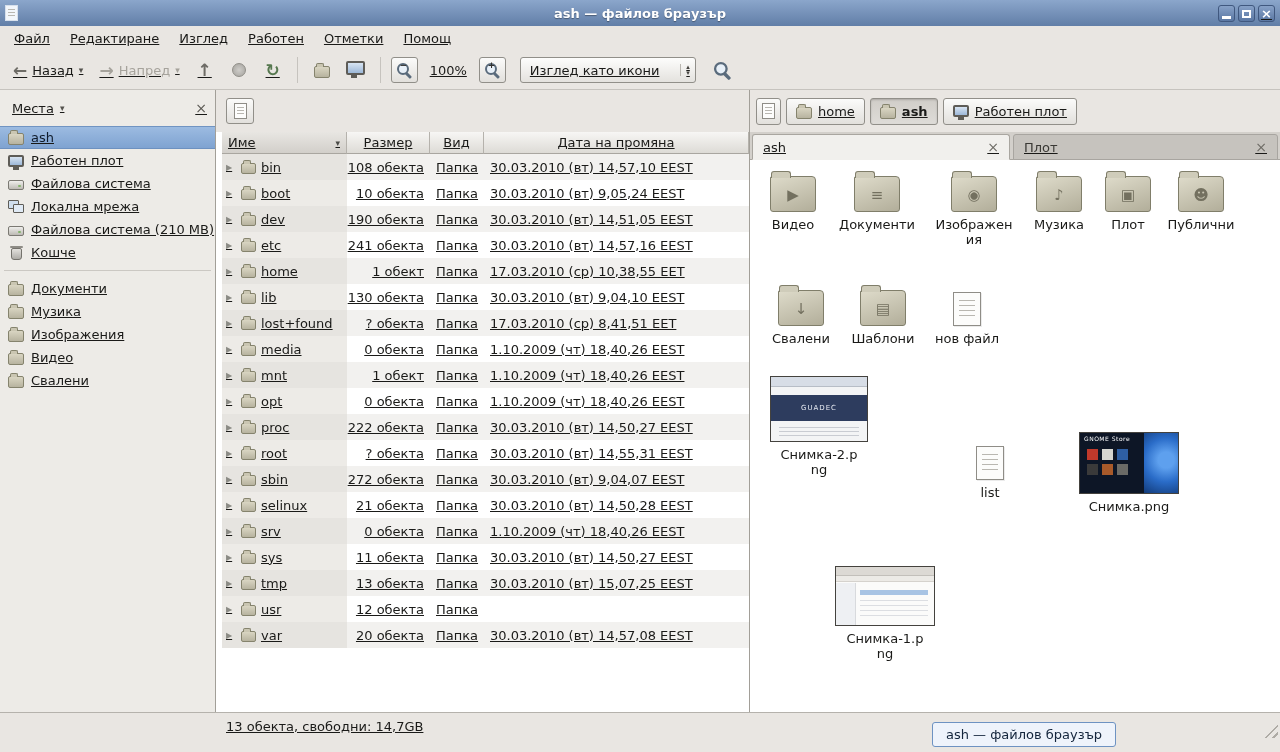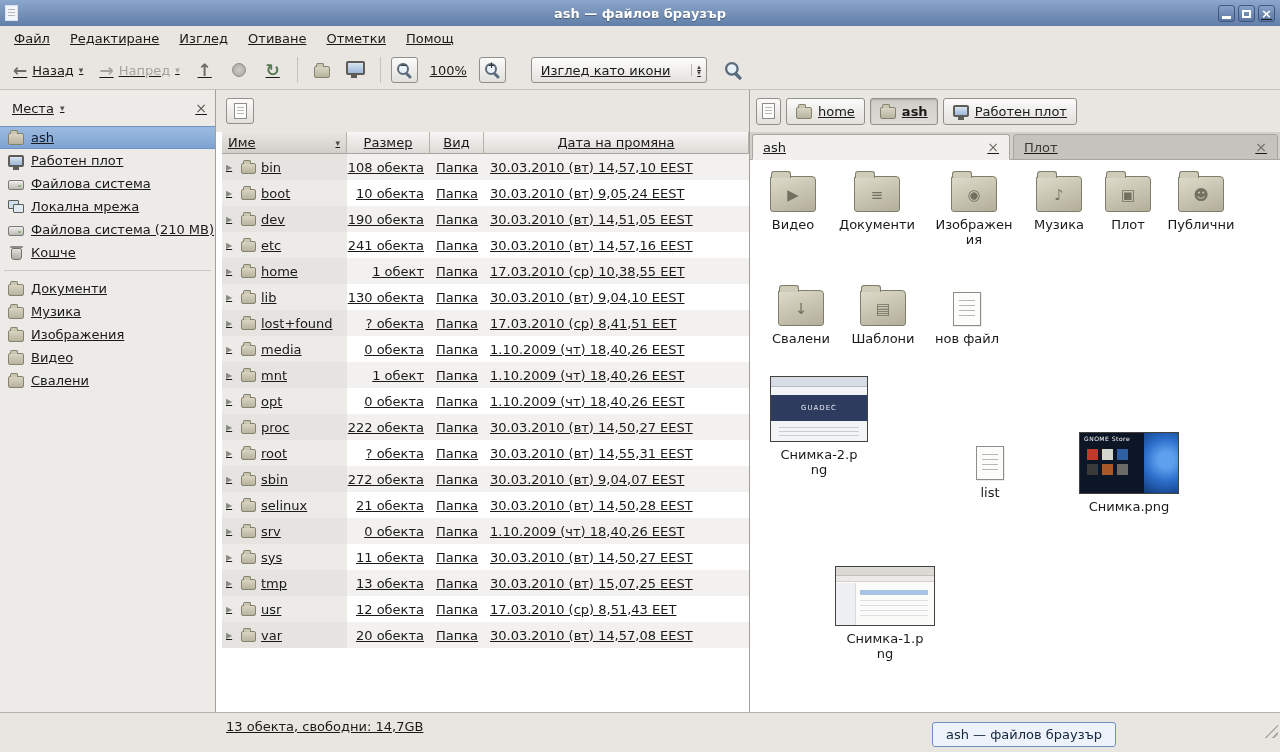--- a/index.html
+++ b/index.html
@@ -27,21 +27,21 @@
   .tbtn.sq { width:32px; justify-content:center; padding:0; }
   .tb-arrow { font-size:17px; color:#6e6c66; font-weight:bold; line-height:1; }
   .tb-arrow.reload { color:#56784f; }
   .dim { color:#a6a39c !important; }
   .dd-arrow { font-size:9px; color:#55534e; }
   .tsep { width:1px; height:26px; background:#c6c3be; margin:0 6px; }
   .ic-stop { display:inline-block; width:14px; height:14px; border-radius:50%; border:1px solid #908e88; background:radial-gradient(#cfcdc9,#a5a39e); }
   .zbtn { position:relative; width:27px; height:26px; margin:0 2px; border:1px solid #918f89; border-radius:3px; background:linear-gradient(#fbfbfa,#e2e0dc); display:flex; align-items:center; justify-content:center; }
   .zsign { position:absolute; top:2px; left:8px; font-size:9px; font-weight:bold; color:#33322f; }
   .zoom-level { padding:0 8px; }
-  .combo { height:26px; margin-left:21px; min-width:176px; border:1px solid #918f89; border-radius:3px; background:linear-gradient(#fdfdfc,#e4e2de); display:flex; align-items:center; padding:0 5px 0 9px; gap:9px; }
+  .combo { height:26px; margin-left:10px; min-width:176px; border:1px solid #918f89; border-radius:3px; background:linear-gradient(#fdfdfc,#e4e2de); display:flex; align-items:center; padding:0 5px 0 9px; gap:9px; }
   .combo-label { flex:1; }
   .combo-arrows { display:flex; flex-direction:column; line-height:6px; font-size:7px; color:#44423e; border-left:1px solid #b9b6b0; padding-left:5px; }
   .toolbar .search { margin-left:8px; }
 
   
   .ic-folder { display:inline-block; flex:none; width:16px; height:12px; background:linear-gradient(#d9d5c2,#b7b39f); border:1px solid #85836d; border-radius:2px; position:relative; margin-top:3px; }
   .ic-folder::before { content:""; position:absolute; top:-4px; left:1px; width:6px; height:3px; background:#cac6b2; border:1px solid #85836d; border-bottom:none; border-radius:2px 2px 0 0; }
   .ic-desktop { display:inline-block; flex:none; width:16px; height:12px; border:2px solid #5e5c57; border-radius:2px; background:linear-gradient(#d7e4f2,#9db8d8); position:relative; }
   .ic-desktop::after { content:""; position:absolute; left:3px; bottom:-5px; width:6px; height:3px; background:#5e5c57; }
   .ic-desktop.big { width:19px; height:14px; margin-bottom:4px; }
@@ -160,21 +160,21 @@
       <div class="win-btn">
           <span class="g-close">×</span>
         </div>
     </div>
   </div>
 
   <div class="menubar" id="menubar">
       <div class="menu-item">Файл</div>
       <div class="menu-item">Редактиране</div>
       <div class="menu-item">Изглед</div>
-      <div class="menu-item">Отиване</div>
+      <div class="menu-item">Работен</div>
       <div class="menu-item">Отметки</div>
       <div class="menu-item">Помощ</div>
     </div>
 
   <div class="toolbar">
     <div class="tbtn">
       <span class="tb-arrow">←</span>
       <span>Назад</span>
       <span class="dd-arrow">▾</span>
     </div>
@@ -474,21 +474,20 @@
               <div class="tcell cell-date">30.03.2010 (вт) 15,07,25 EEST</div>
             </div>
             <div class="trow">
               <div class="tcell cell-name">
                 <span class="expander">▶</span>
                 <span class="ic-folder"></span>
                 <span>usr</span>
               </div>
               <div class="tcell cell-size">12 обекта</div>
               <div class="tcell cell-type">Папка</div>
-              <div class="tcell cell-date">17.03.2010 (ср) 8,51,43 EET</div>
             </div>
             <div class="trow striped">
               <div class="tcell cell-name">
                 <span class="expander">▶</span>
                 <span class="ic-folder"></span>
                 <span>var</span>
               </div>
               <div class="tcell cell-size">20 обекта</div>
               <div class="tcell cell-type">Папка</div>
               <div class="tcell cell-date">30.03.2010 (вт) 14,57,08 EEST</div>

